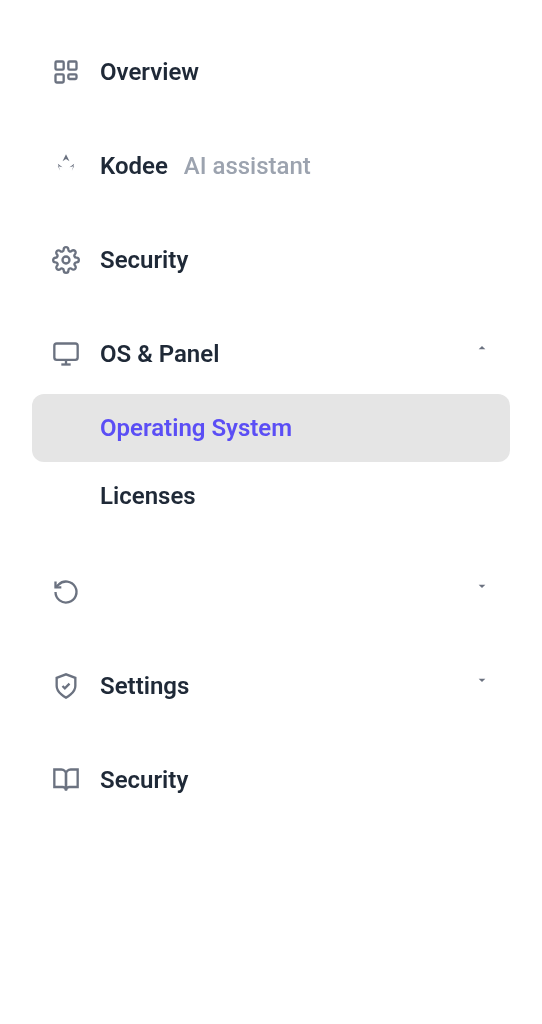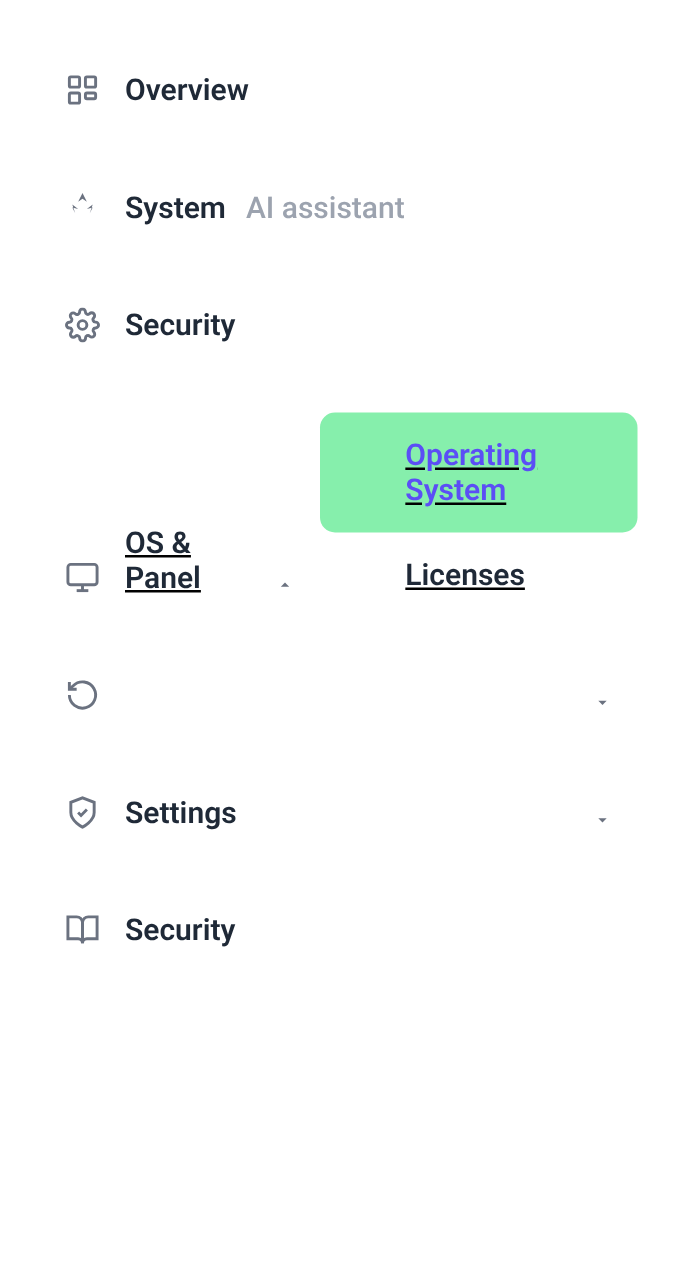--- a/index.html
+++ b/index.html
@@ -9,21 +9,21 @@
     }
     body {
       font-family: -apple-system, BlinkMacSystemFont, 'Segoe UI', Roboto, Helvetica, Arial, sans-serif;
       background: #ffffff;
       width: 542px;
       height: 1024px;
       padding: 40px 32px;
     }
     .nav-item {
       display: flex;
-      align-items: flex-end;
+      align-items: flex-start;
       padding: 18px 20px;
       border-radius: 12px;
       cursor: pointer;
       gap: 20px;
     }
     .nav-item-label {
       font-size: 24px;
       font-weight: 600;
       color: #1f2937;
     }
@@ -66,34 +66,33 @@
       padding: 20px 20px 20px 68px;
       border-radius: 12px;
       cursor: pointer;
     }
     .submenu-item-label {
       font-size: 24px;
       font-weight: 600;
       color: #1f2937;
     }
     .submenu-item.active {
-      background: #86efac;
+      background: #e5e5e5;
     }
     .submenu-item.active .submenu-item-label {
       color: #5b4ef5;
     }
     .nav-list {
       display: flex;
       flex-direction: column;
       gap: 30px;
     }
     .expandable-section {
       display: flex;
-      flex-direction: row;
-      text-decoration: underline;
+      flex-direction: column;
     }
   </style>
 </head>
 <body>
 
 <nav class="nav-list">
 
   <div class="nav-item">
     <span class="icon">
       <svg viewBox="0 0 24 24" fill="none" stroke="currentColor" stroke-width="2">
@@ -108,21 +107,21 @@
 
   <div class="nav-item">
     <span class="icon">
       <svg viewBox="0 0 24 24" fill="currentColor">
         <path d="M12 2 L15 8 L12 6 L9 8 Z"></path>
         <path d="M5 10 L9 13 L5 12 L7 16 Z"></path>
         <path d="M19 10 L15 13 L19 12 L17 16 Z"></path>
       </svg>
     </span>
     <span>
-      <span class="nav-item-label">System</span>
+      <span class="nav-item-label">Kodee</span>
       <span class="nav-item-suffix">AI assistant</span>
     </span>
   </div>
 
   <div class="nav-item">
     <span class="icon">
       <svg viewBox="0 0 24 24" fill="none" stroke="currentColor" stroke-width="2">
         <circle cx="12" cy="12" r="3"></circle>
         <path d="M19.4 15a1.65 1.65 0 0 0 .33 1.82l.06.06a2 2 0 0 1 0 2.83 2 2 0 0 1-2.83 0l-.06-.06a1.65 1.65 0 0 0-1.82-.33 1.65 1.65 0 0 0-1 1.51V21a2 2 0 0 1-2 2 2 2 0 0 1-2-2v-.09A1.65 1.65 0 0 0 9 19.4a1.65 1.65 0 0 0-1.82.33l-.06.06a2 2 0 0 1-2.83 0 2 2 0 0 1 0-2.83l.06-.06a1.65 1.65 0 0 0 .33-1.82 1.65 1.65 0 0 0-1.51-1H3a2 2 0 0 1-2-2 2 2 0 0 1 2-2h.09A1.65 1.65 0 0 0 4.6 9a1.65 1.65 0 0 0-.33-1.82l-.06-.06a2 2 0 0 1 0-2.83 2 2 0 0 1 2.83 0l.06.06a1.65 1.65 0 0 0 1.82.33H9a1.65 1.65 0 0 0 1-1.51V3a2 2 0 0 1 2-2 2 2 0 0 1 2 2v.09a1.65 1.65 0 0 0 1 1.51 1.65 1.65 0 0 0 1.82-.33l.06-.06a2 2 0 0 1 2.83 0 2 2 0 0 1 0 2.83l-.06.06a1.65 1.65 0 0 0-.33 1.82V9a1.65 1.65 0 0 0 1.51 1H21a2 2 0 0 1 2 2 2 2 0 0 1-2 2h-.09a1.65 1.65 0 0 0-1.51 1z"></path>
       </svg>

